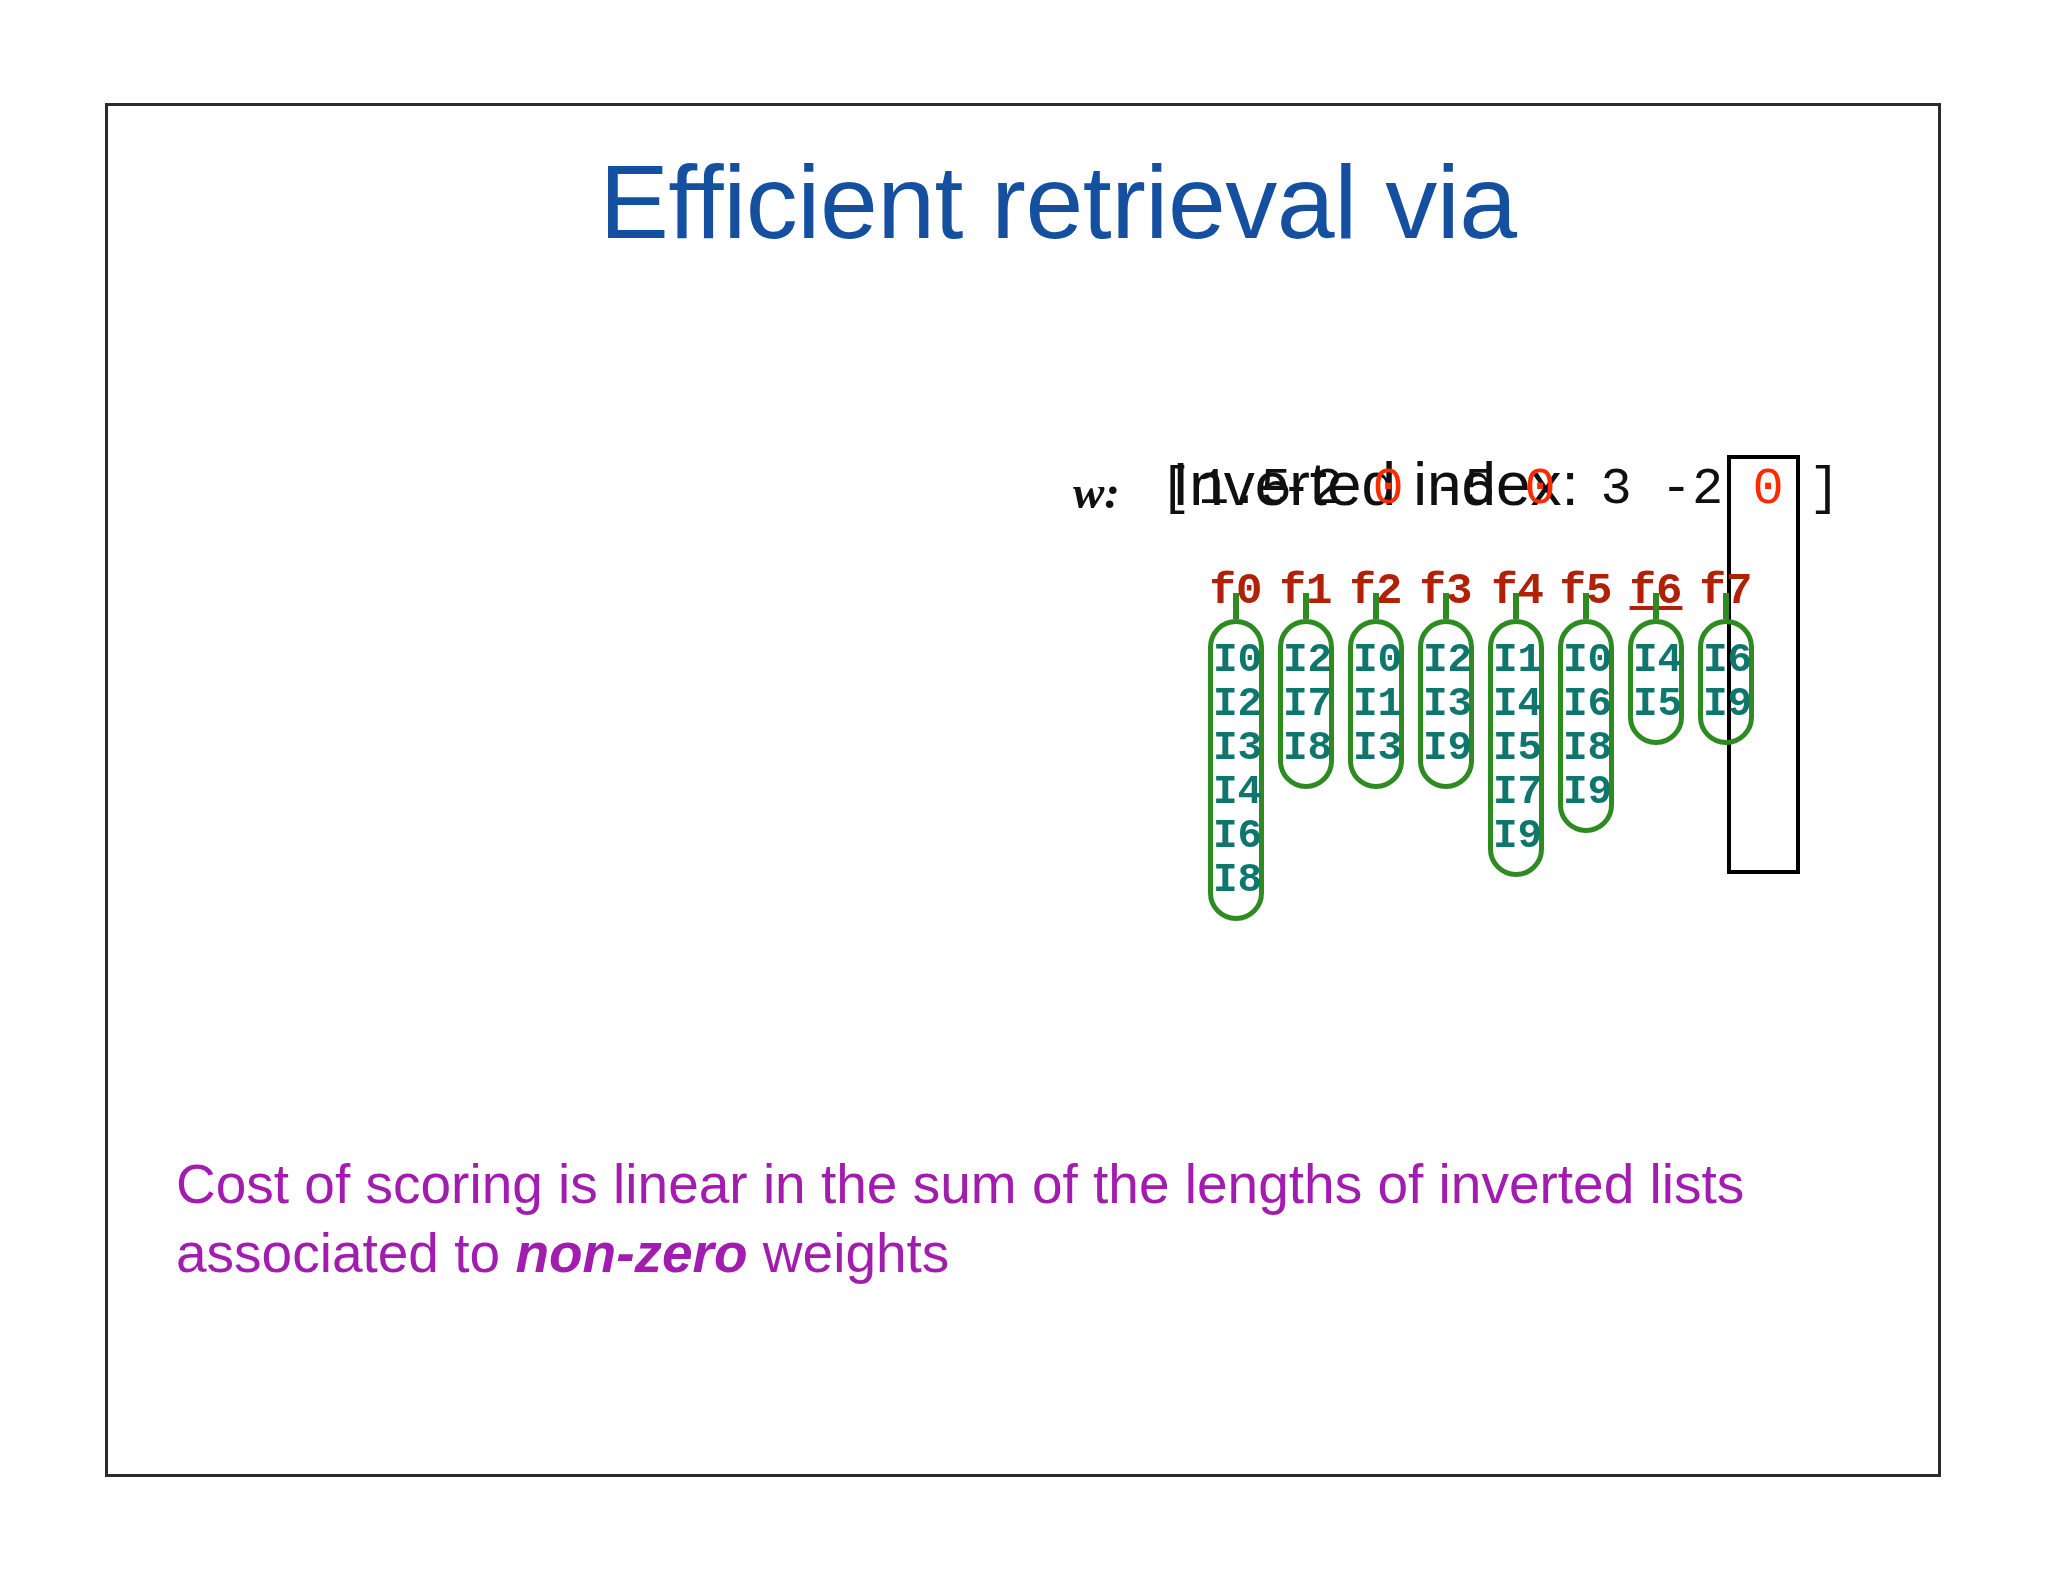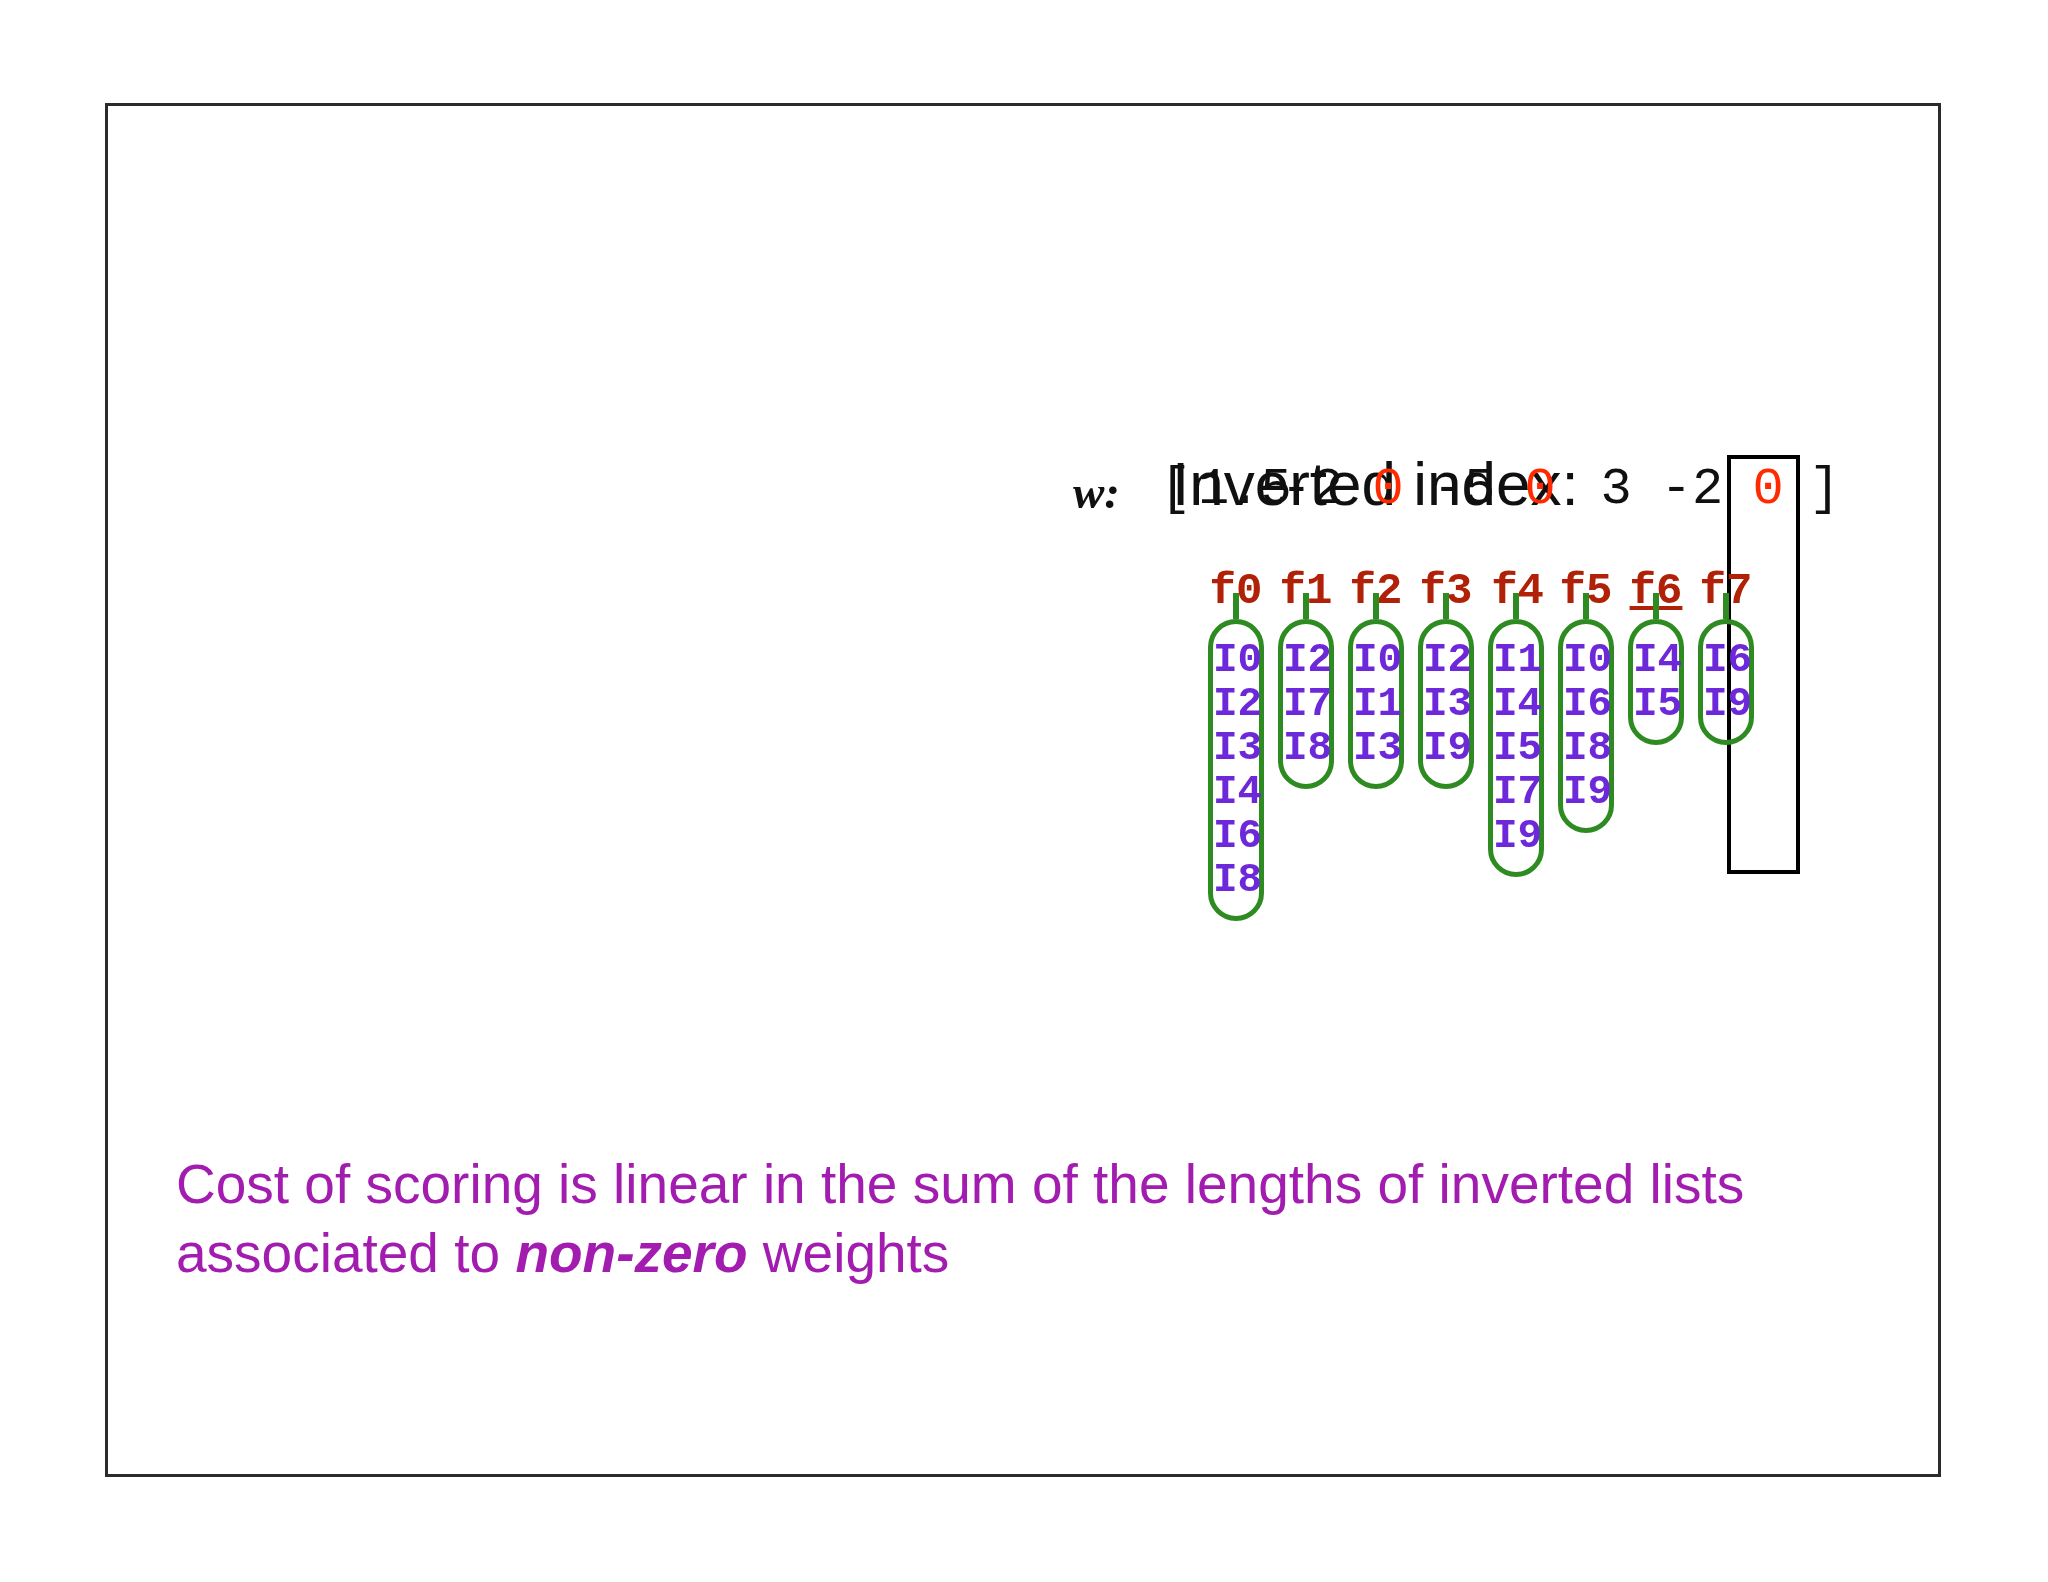--- a/index.html
+++ b/index.html
@@ -155,21 +155,21 @@
     padding-bottom: 14px;
   }
   .inv-item {
     display: block;
     height: 44px;
     line-height: 44px;
     text-align: center;
     font-family: "Liberation Mono", monospace;
     font-weight: 700;
     font-size: 41px;
-    color: #6d28d9;
+    color: #0f766e;
     white-space: nowrap;
   }
 
   
   #caption {
     position: absolute;
     left: 68px;
     top: 1044px;
     width: 1700px;
     color: #a21caf;
@@ -182,20 +182,21 @@
     font-weight: 700;
     font-style: italic;
   }
 </style>
 </head>
 <body>
 
 <div id="slide-frame">
 
   <div id="slide-title">
+    <span class="tl">Efficient retrieval via</span>
   </div>
 
   <div id="index-heading">Inverted index:</div>
 
   <div id="index-diagram">
 
     <div id="f7-highlight-box"></div>
 
     <div id="weight-label">w:</div>
     <div id="weight-bracket-open">[</div>

